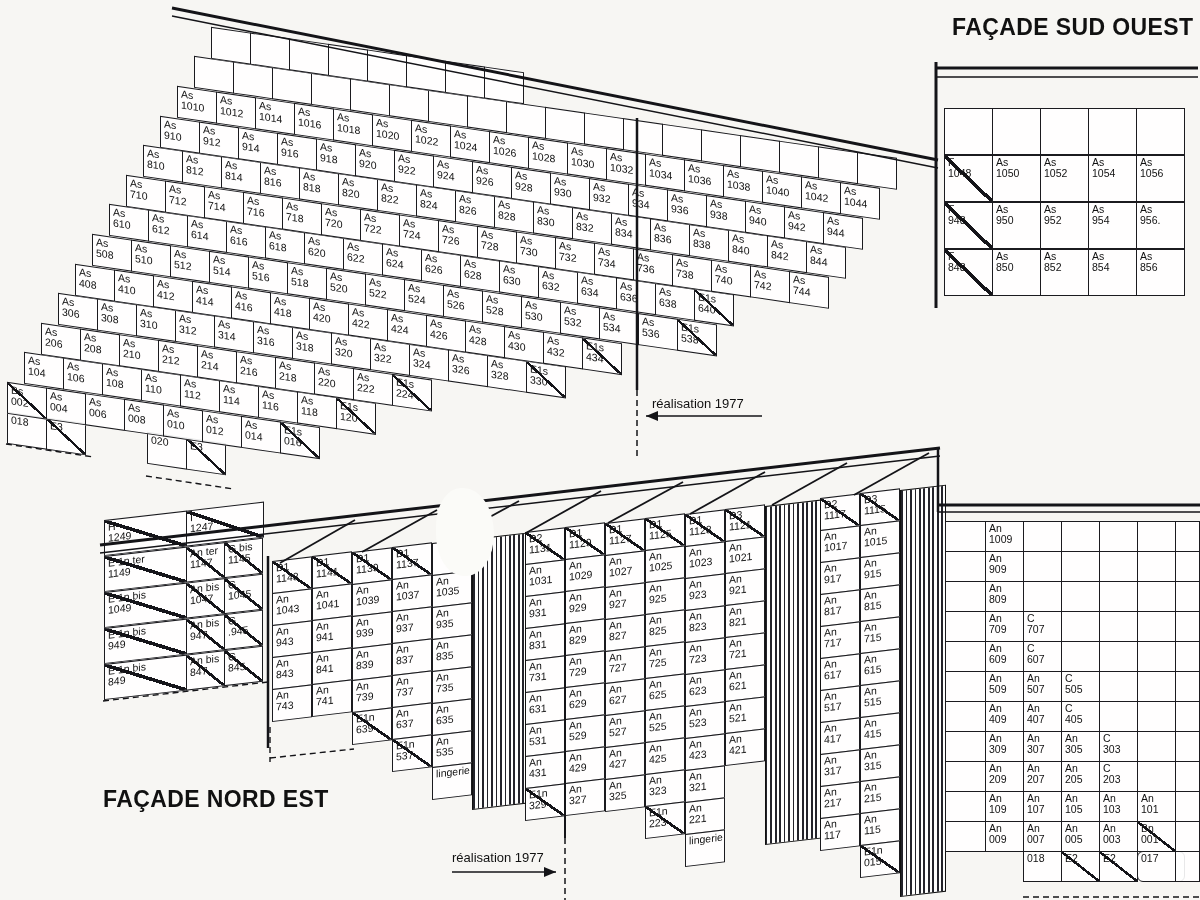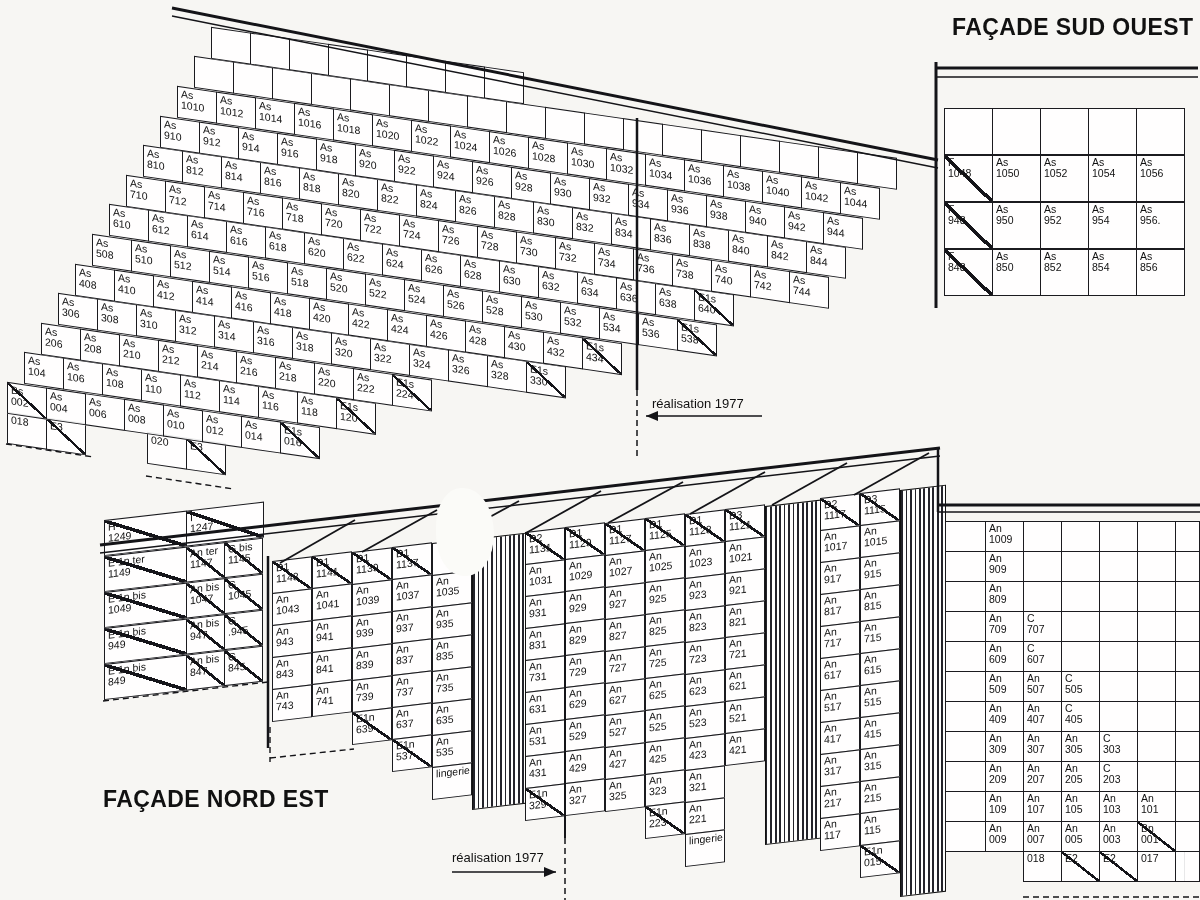--- a/index.html
+++ b/index.html
@@ -835,21 +835,21 @@
         <div class="cell" style="width: 39px; height: 31px;"></div>
         <div class="cell" style="width: 39px; height: 31px;"></div>
         <div class="cell" style="width: 39px; height: 31px;"></div>
         <div class="cell" style="width: 39px; height: 31px;"></div>
         <div class="cell" style="width: 39px; height: 31px;"></div>
         <div class="cell" style="width: 39px; height: 31px;"></div>
         <div class="cell" style="width: 39px; height: 31px;">An
 101</div>
         <div class="cell diag" style="width: 39px; height: 31px;">Bn
 001</div>
-        <div class="cell" style="width: 48px; height: 31px;">017</div>
+        <div class="cell" style="width: 48px; height: 31px; border-radius: 6px;">017</div>
       </div>
       <div class="vcol" style="left: 1175px; top: 522px;">
         <div class="cell" style="width: 25px; height: 31px;"></div>
         <div class="cell" style="width: 25px; height: 31px;"></div>
         <div class="cell" style="width: 25px; height: 31px;"></div>
         <div class="cell" style="width: 25px; height: 31px;"></div>
         <div class="cell" style="width: 25px; height: 31px;"></div>
         <div class="cell" style="width: 25px; height: 31px;"></div>
         <div class="cell" style="width: 25px; height: 31px;"></div>
         <div class="cell" style="width: 25px; height: 31px;"></div>

